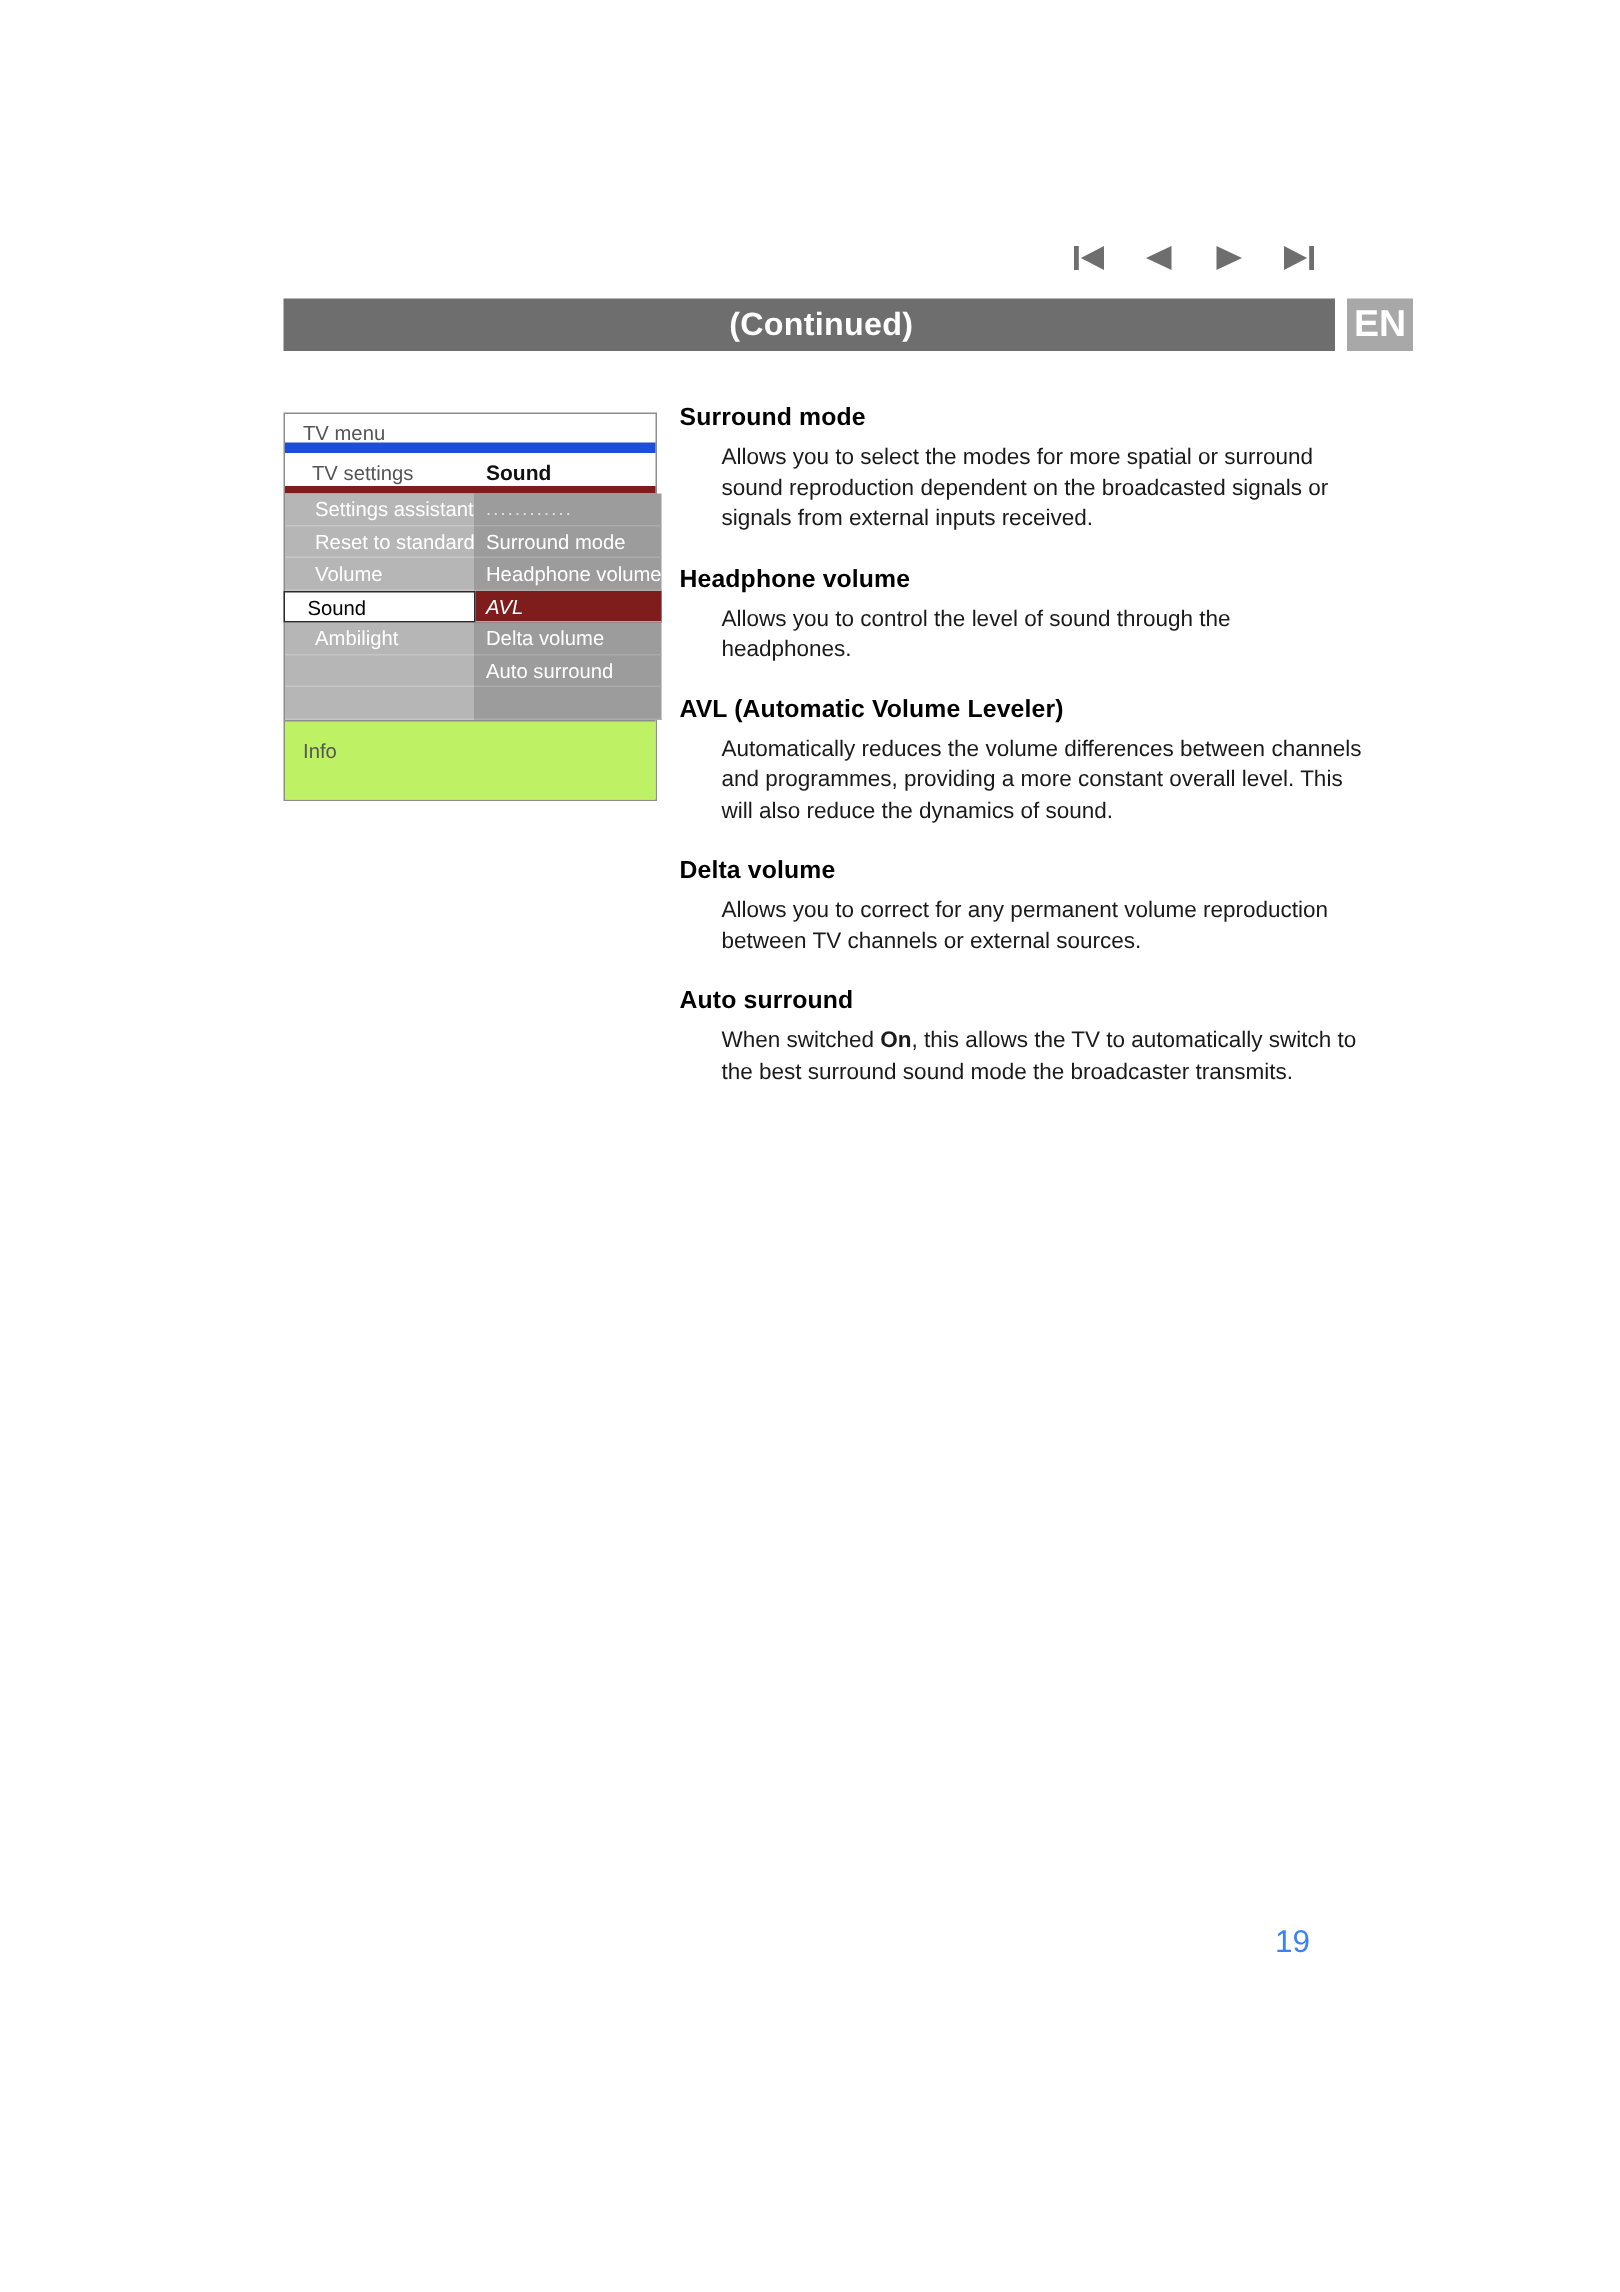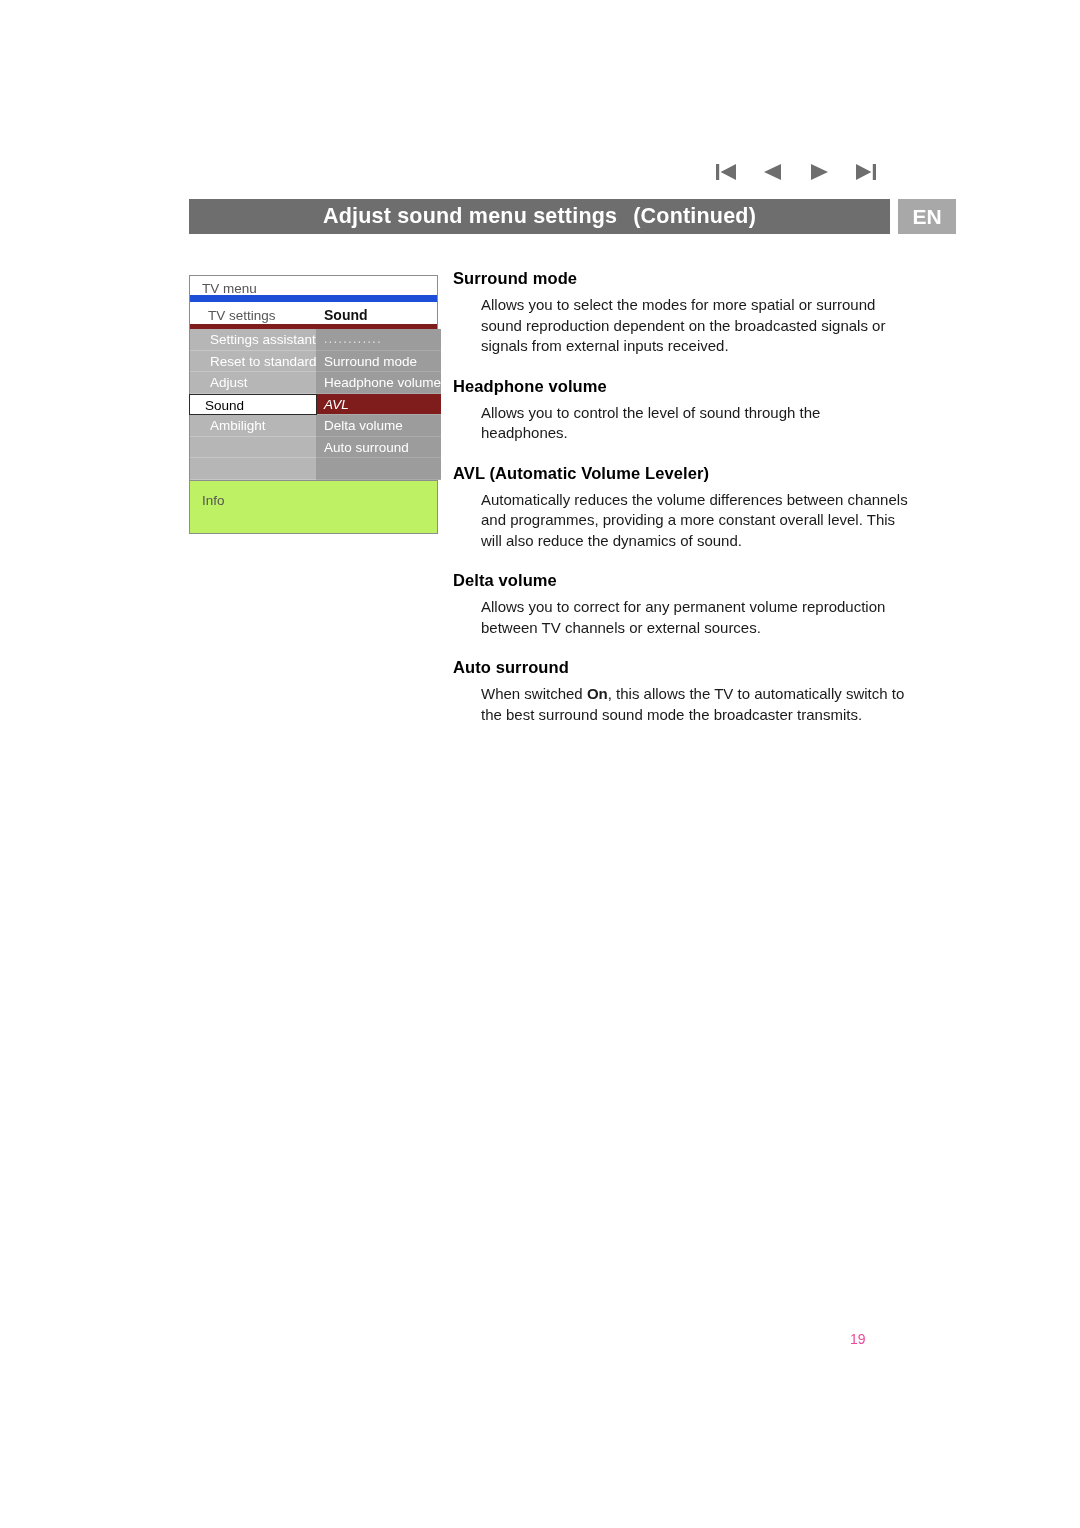--- a/index.html
+++ b/index.html
@@ -56,25 +56,25 @@
     letter-spacing: 0.2px;
     white-space: nowrap;
   }
   .title-bar .title-cont {
     margin-left: 16px;
   }
   .lang-badge {
     position: absolute;
     left: 898px;
     top: 199px;
-    width: 58px;
+    width: 44px;
     height: 35px;
     background: #a8a8a8;
     color: #ffffff;
-    font-size: 21px;
+    font-size: 25px;
     font-weight: bold;
     display: flex;
     align-items: center;
     justify-content: center;
   }
 
   
   .tvmenu {
     position: absolute;
     left: 189px;
@@ -194,23 +194,23 @@
     color: #1a1a1a;
     margin: 0 0 20px 28px;
   }
   .sec-body b { font-weight: bold; }
   .sec-block { margin-bottom: 0; }
 
   
   .page-number {
     position: absolute;
     left: 850px;
-    top: 1331px;
-    font-size: 14px;
-    color: #ec4899;
+    top: 1283px;
+    font-size: 21px;
+    color: #3b82f6;
   }
 </style>
 </head>
 <body>
 
 <div class="page">
 
   <div class="nav-arrows">
     <span>
       <svg width="24" height="22" viewBox="0 0 24 22">
@@ -230,36 +230,35 @@
     </span>
     <span>
       <svg width="24" height="22" viewBox="0 0 24 22">
           <polygon points="3,3 3,19 18.4,11" fill="#6e6e6e"></polygon>
           <rect x="19.8" y="3" width="3.2" height="16" fill="#6e6e6e"></rect>
         </svg>
     </span>
   </div>
 
   <div class="title-bar">
-    <span class="title-text">Adjust sound menu settings</span>
     <span class="title-text title-cont">(Continued)</span>
   </div>
   <div class="lang-badge">EN</div>
 
   <div class="tvmenu">
     <div class="tvmenu-title">TV menu</div>
     <div class="tvmenu-sub">
       <div class="sub-left">TV settings</div>
       <div class="sub-right">Sound</div>
     </div>
     <div class="tvmenu-cols">
       <div class="col-left">
         <div class="mitem">Settings assistant</div>
         <div class="mitem">Reset to standard</div>
-        <div class="mitem">Adjust</div>
+        <div class="mitem">Volume</div>
         <div class="mitem selected">Sound</div>
         <div class="mitem">Ambilight</div>
         <div class="mitem blank"></div>
         <div class="mitem blank"></div>
       </div>
       <div class="col-right">
         <div class="mitem dots">............</div>
         <div class="mitem">Surround mode</div>
         <div class="mitem">Headphone volume</div>
         <div class="mitem highlight">AVL</div>

